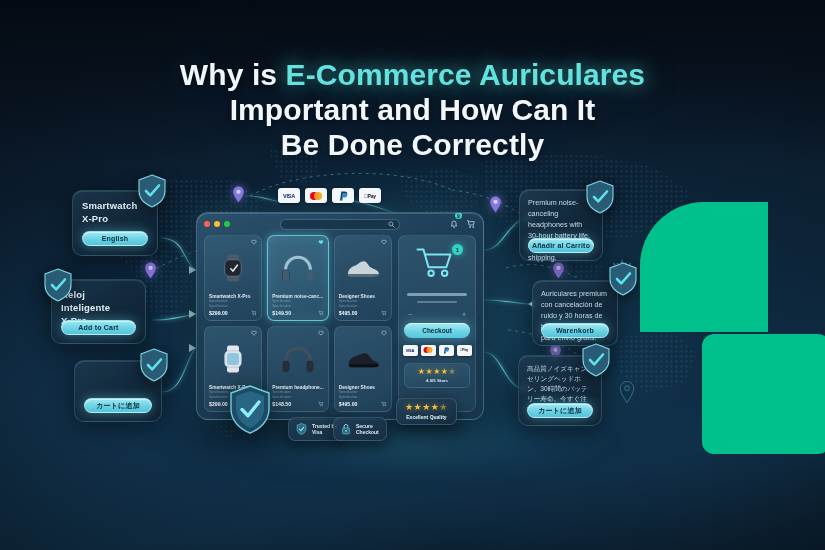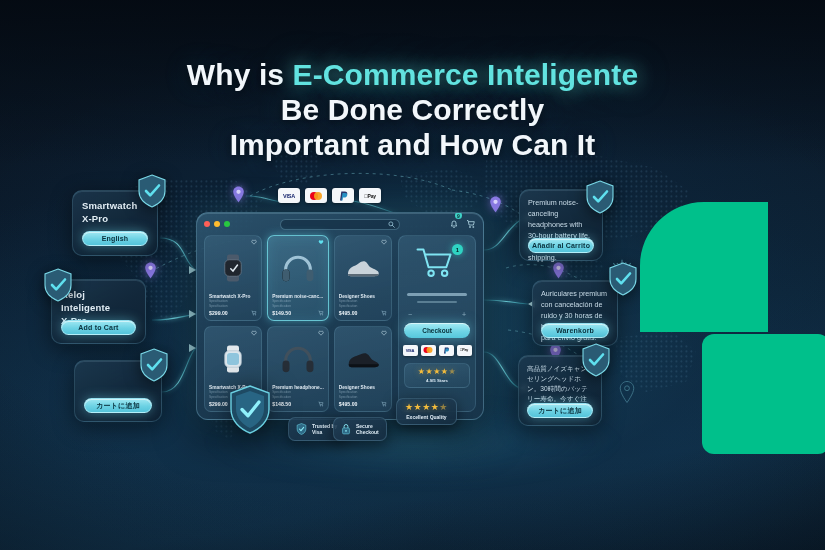--- a/index.html
+++ b/index.html
@@ -268,23 +268,23 @@
       <path d="M196 348 l-7 -4 l0 8 Z"></path>
       <path d="M524 218 l7 4 l0 -8 Z"></path>
       <path d="M528 304 l7 4 l0 -8 Z"></path>
       <path d="M520 388 l7 4 l0 -8 Z"></path>
     </g>
 
     <path d="M196 410 L484 410" stroke="#6fe3ef" stroke-width="1.6" opacity="0.85" filter="url(#wglow)"></path>
   </svg>
 
   <div class="headline">
-    <span class="ln"><span>Why is </span><span class="accent">E-Commerce Inteligente</span></span>
+    <span class="ln"><span>Why is </span><span class="accent">E-Commerce Auriculares</span></span>
+    <span class="ln">Important and How Can It</span>
     <span class="ln">Be Done Correctly</span>
-    <span class="ln">Important and How Can It</span>
   </div>
 
   <div class="pin" style="left:232px;top:186px">
     <svg viewBox="0 0 24 32">
         <path d="M12 1C6.5 1 2 5.4 2 11c0 7.5 10 20 10 20s10-12.5 10-20c0-5.6-4.5-10-10-10z" fill="#8c7ae6"></path>
         <circle cx="12" cy="11" r="4" fill="#dcd6ff"></circle>
       </svg>
   </div>
   <div class="pin" style="left:144px;top:262px">
     <svg viewBox="0 0 24 32">

